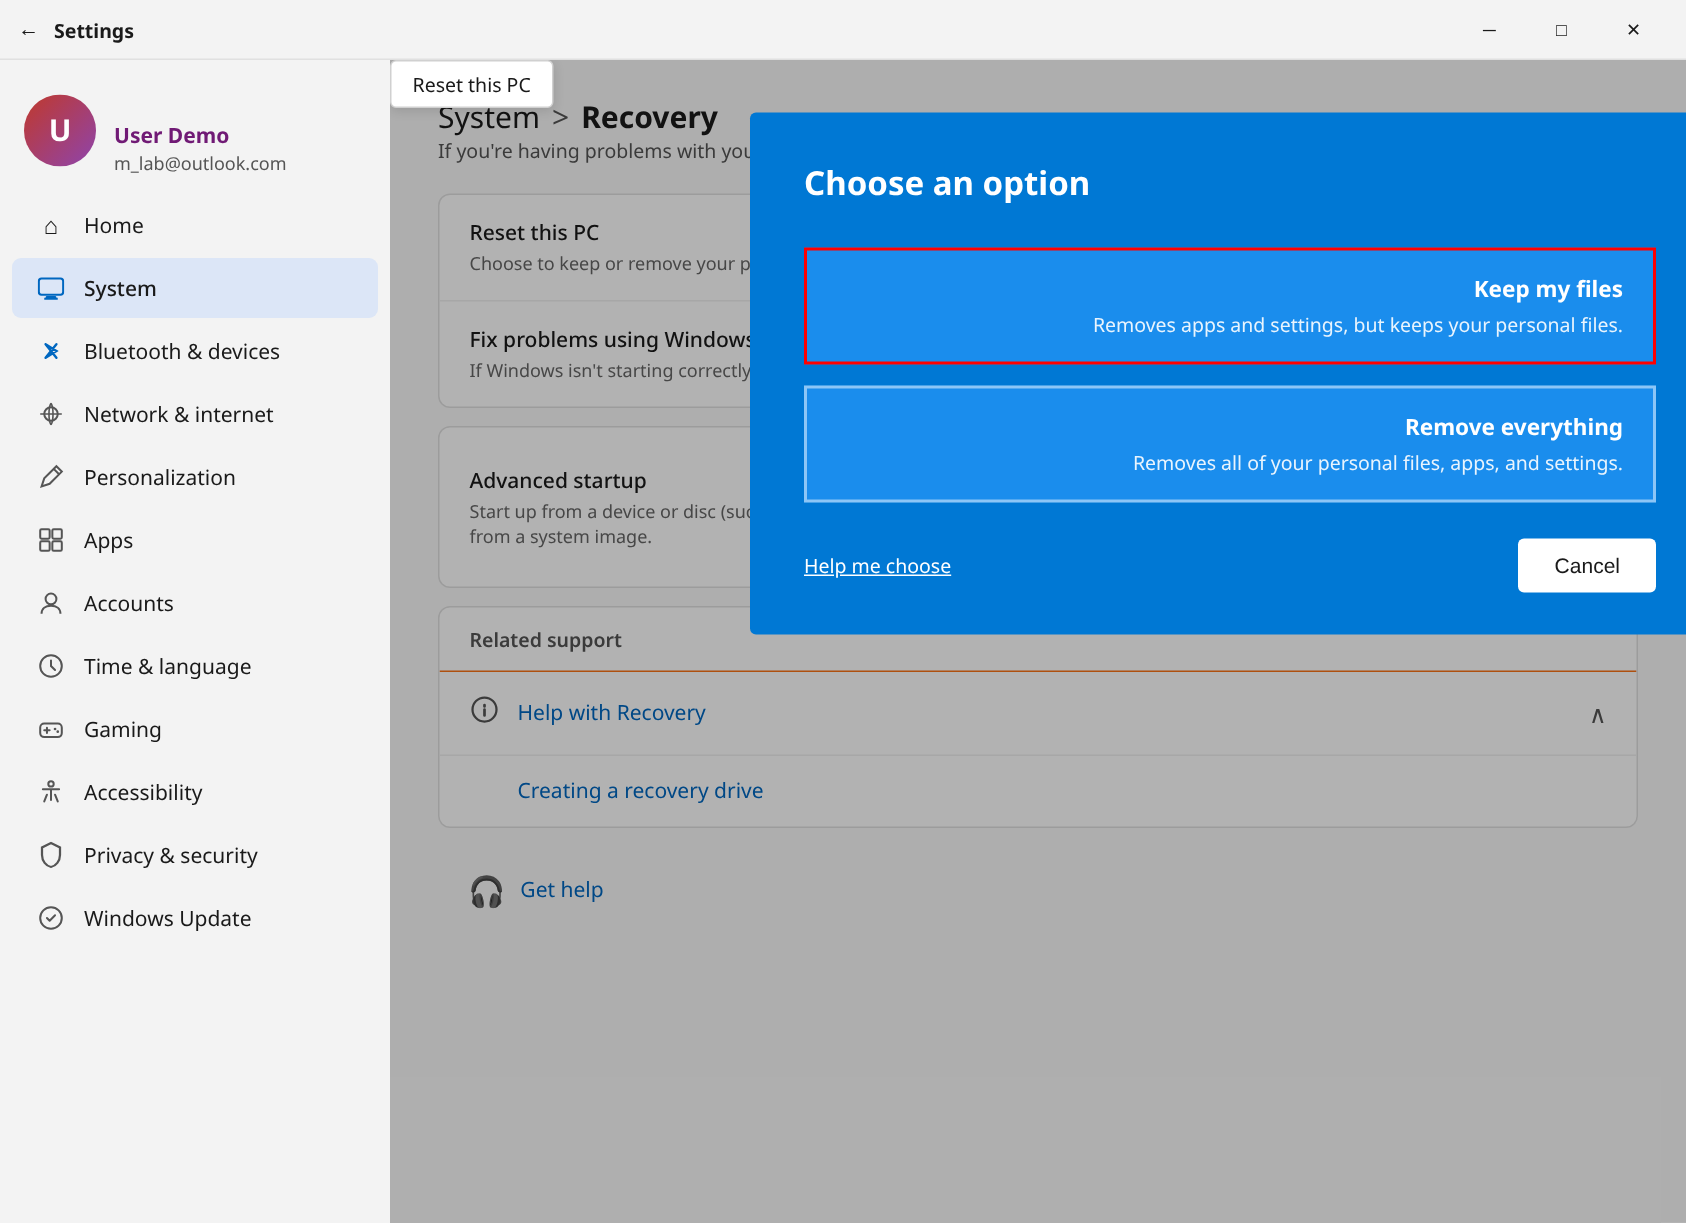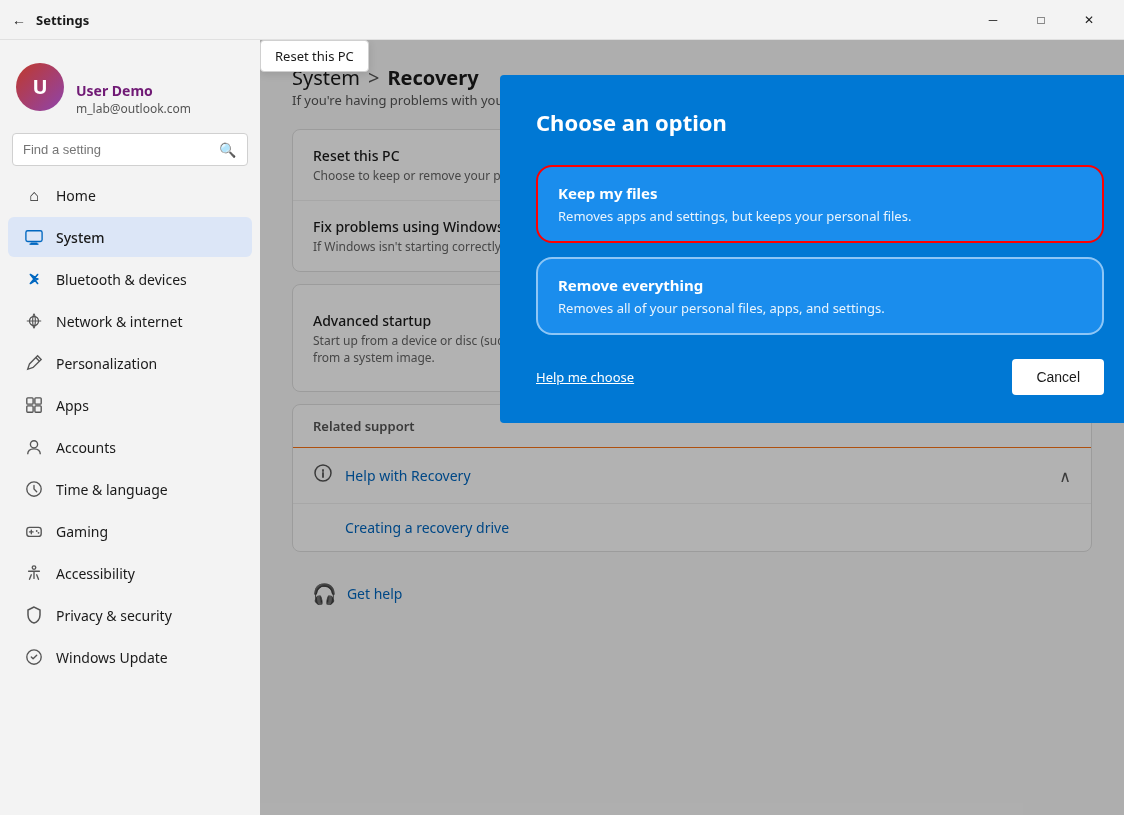--- a/index.html
+++ b/index.html
@@ -184,24 +184,24 @@
       left: 240px;
     }
     .dialog-title {
       font-size: 22px; font-weight: 700; color: white; margin-bottom: 28px;
     }
 
     .option-btn {
       width: 100%;
       background: #1a8ded;
       border: 2px solid transparent;
-      border-radius: 16px;
+      border-radius: 0;
       padding: 16px 20px;
       cursor: pointer;
-      text-align: left;
+      text-align: right;
       margin-bottom: 14px;
       color: white;
     }
     .option-btn.selected {
       border: 2px solid #ff0000;
       background: #1a8ded;
     }
     .option-btn-title { font-size: 15px; font-weight: 700; color: white; margin-bottom: 4px; }
     .option-btn-desc { font-size: 13px; color: rgba(255,255,255,0.9); }
 
@@ -237,24 +237,20 @@
     <div class="user-profile">
       <div class="avatar">
         <div class="avatar-img">U</div>
       </div>
       <div class="user-info">
         <span class="user-name">User Demo</span>
         <span class="user-email">m_lab@outlook.com</span>
       </div>
     </div>
 
-    <div class="search-box">
-      <input class="search-input" type="text" placeholder="Find a setting" style="">
-      <span class="search-icon">🔍</span>
-    </div>
 
     <div class="nav-item">
       <span class="nav-icon">⌂</span>
       <span>Home</span>
     </div>
     <div class="nav-item active">
       <span class="nav-icon">
         <svg width="18" height="18" viewBox="0 0 20 20" fill="none">
           <rect x="1" y="3" width="18" height="12" rx="2" stroke="#0067c0" stroke-width="1.5" fill="none"></rect>
           <rect x="6" y="16" width="8" height="2" rx="1" fill="#0067c0"></rect>

